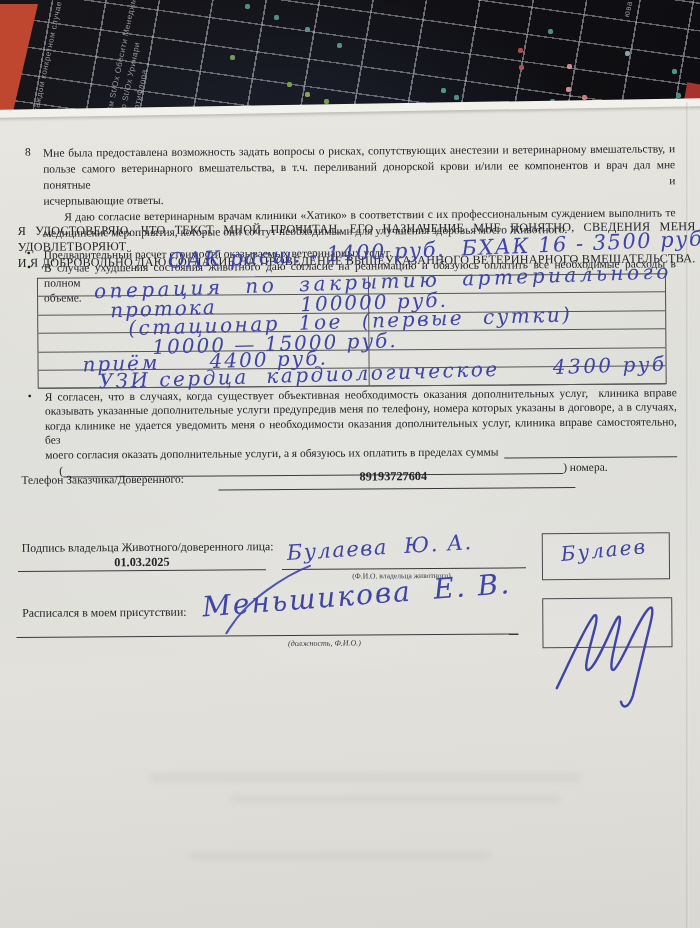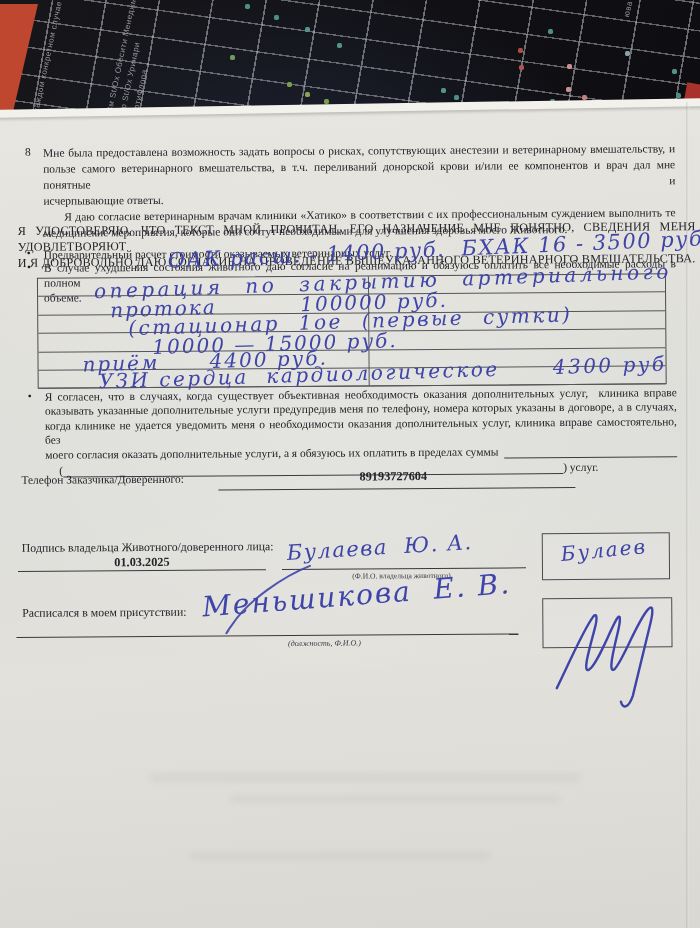--- a/index.html
+++ b/index.html
@@ -141,21 +141,21 @@
       <div class="jline" style="white-space:pre-wrap;">Я согласен, что в случаях, когда существует объективная необходимость оказания дополнительных услуг,  клиника вправе</div>
       <div class="jline">оказывать указанные дополнительные услуги предупредив меня по телефону, номера которых указаны в договоре, а в случаях,</div>
       <div class="jline">когда клинике не удается уведомить меня о необходимости оказания дополнительных услуг, клиника вправе самостоятельно, без</div>
       <div class="flex-last">
         <span class="jline" style="flex:0 1 auto;">моего согласия оказать дополнительные услуги, а я обязуюсь их оплатить в пределах суммы</span>
         <span class="blank" style="min-width:90px;"></span>
       </div>
       <div style="margin-top:2px;display:flex;align-items:flex-end;">
         <span style="margin-left:14px;">(</span>
         <span class="blank" style="width:500px;"></span>
-        <span>) услуг.</span>
+        <span>) номера.</span>
       </div>
     </div>
 
     <div class="abs print" style="left:18px;top:472px;">Телефон Заказчика/Доверенного:</div>
     <div class="abs print bold" style="left:280px;top:471px;width:220px;text-align:center;font-size:12.3px;">89193727604</div>
     <div class="hline" style="left:215px;top:476px;width:357px;height:15px;"></div>
 
     <div class="abs print" style="left:18px;top:540px;font-size:11.8px;">Подпись владельца Животного/доверенного лица:</div>
     <div class="abs print bold" style="left:14px;top:555px;width:248px;text-align:center;font-size:12.3px;">01.03.2025</div>
     <div class="hline" style="left:14px;top:556px;width:248px;height:15px;"></div>

